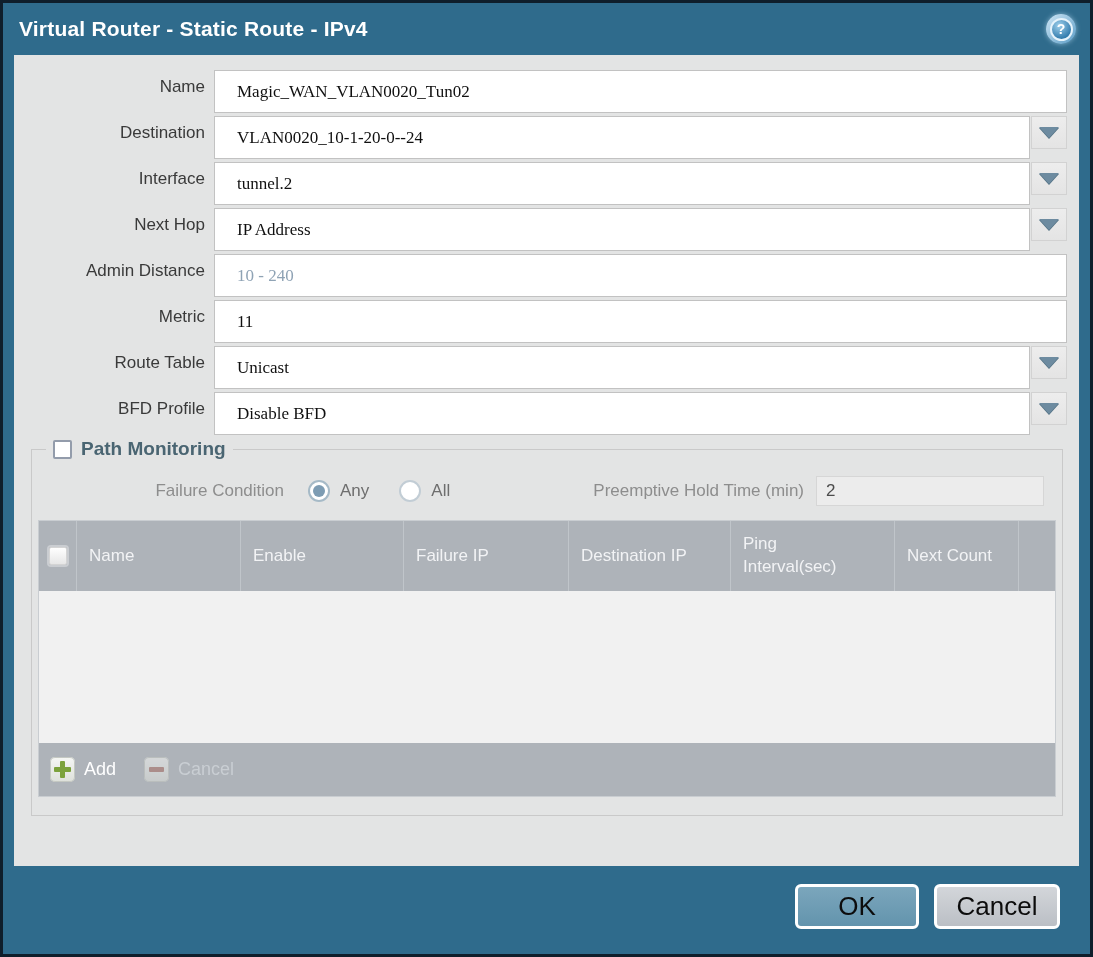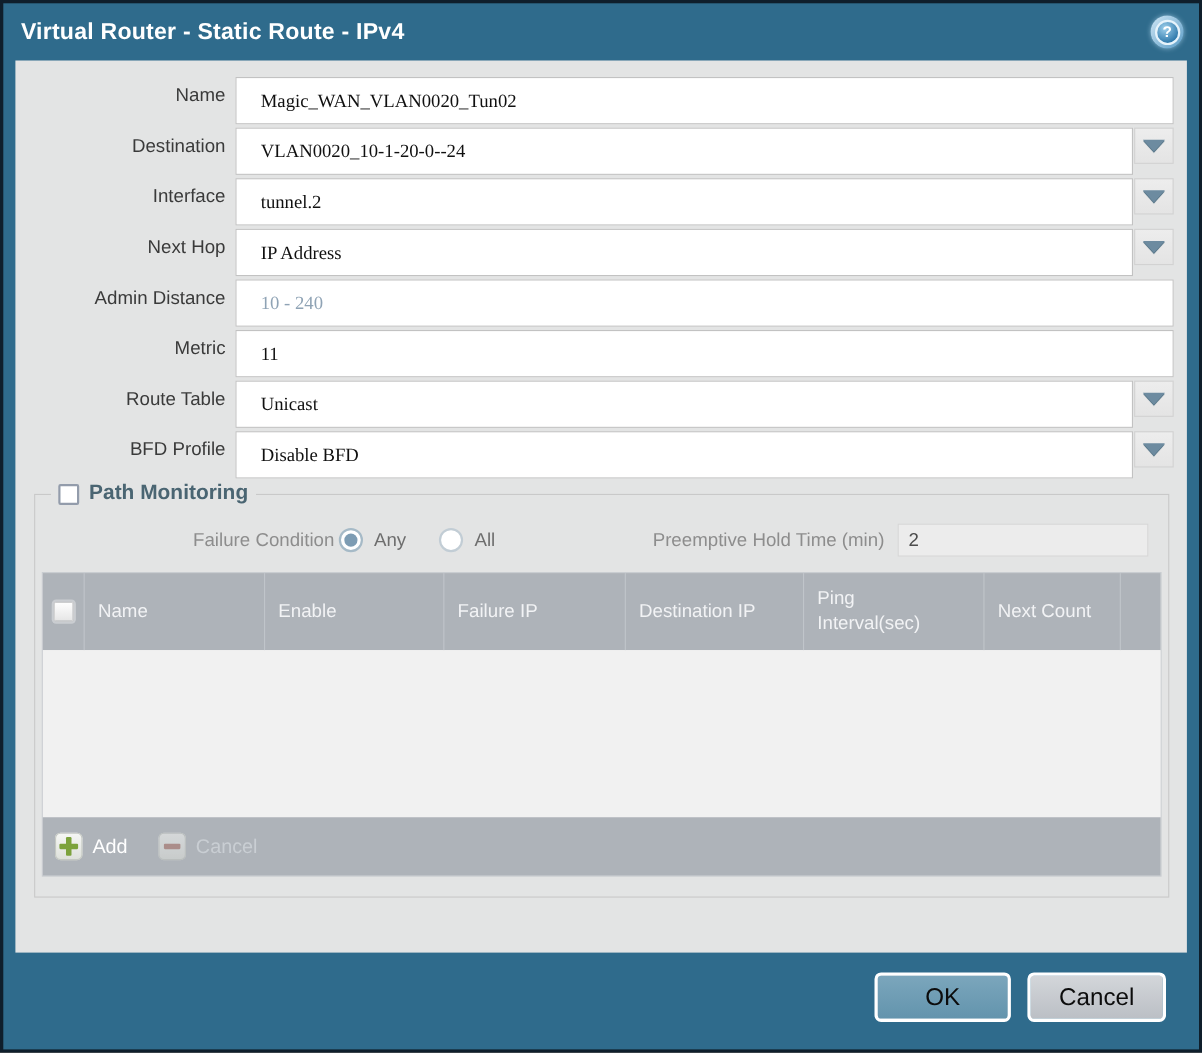--- a/index.html
+++ b/index.html
@@ -32,21 +32,21 @@
   .dd-arrow { width:0; height:0; border-left:10px solid transparent; border-right:10px solid transparent;
               border-top:11px solid #6d8ba0; filter:drop-shadow(0 1px 0 #517082); }
 
   
   fieldset.pm { margin:5px 16px 0 17px; border:1px solid #c9c9c9; padding:0 6px 18px 6px; background:transparent; }
   fieldset.pm legend { margin-left:8px; padding:0 7px; display:flex; align-items:center; gap:9px; }
   .pm-check { width:19px; height:19px; background:#fff; border:2px solid #939cab; border-radius:2px; cursor:pointer; }
   .pm-title { color:#4a6572; font-weight:bold; font-size:19px; }
 
   .fc-row { display:flex; align-items:center; margin:16px 0 12px; height:30px; }
-  .fc-label { width:270px; text-align:right; padding-right:4px; color:#8d8d8d; font-size:17px; flex:none; }
+  .fc-label { width:270px; text-align:right; padding-right:24px; color:#8d8d8d; font-size:17px; flex:none; }
   .radio { width:22px; height:22px; border-radius:50%; background:#fff; border:2px solid #c2cdd5; position:relative; cursor:pointer; flex:none; }
   .radio.selected { border-color:#a6bac7; }
   .radio.selected::after { content:""; position:absolute; left:3px; top:3px; width:12px; height:12px; border-radius:50%; background:#7d9cb3; }
   .radio-label { color:#6e6e6e; font-size:17px; margin:0 30px 0 10px; }
   .pht-label { margin-left:auto; color:#8d8d8d; font-size:17px; padding-right:12px; }
   .pht-input { width:228px; height:30px; background:#ececec; border:1px solid #d6d6d6; padding:0 9px;
                font-size:17px; color:#4c4c4c; margin-right:12px; font-family:"Liberation Sans",sans-serif; outline:none; }
 
   
   .tbl { margin-top:14px; border:1px solid #c9cdd1; }
@@ -66,21 +66,21 @@
               box-shadow:inset 0 0 0 1px #c4c8c2; position:relative; flex:none; }
   .plus::before { content:""; position:absolute; left:4px; top:10px; width:17px; height:5px; background:#7ca23c; border-radius:1px; }
   .plus::after  { content:""; position:absolute; left:10px; top:4px; width:5px; height:17px; background:#7ca23c; border-radius:1px; }
   .minus::before{ content:""; position:absolute; left:5px; top:10px; width:15px; height:5px; background:#a96f64; border-radius:1px; }
   .tf-btn.disabled .icon-box { opacity:.55; }
   .add-label { color:#ffffff; font-size:18px; }
   .del-label { color:#c9ced3; font-size:18px; }
 
   
   .bottombar { height:88px; display:flex; justify-content:flex-end; align-items:flex-start; padding:18px 30px 0 0; gap:15px; }
-  .btn { height:45px; border-radius:6px; border:3px solid #ffffff; font-size:22px; color:#0c0c0c;
+  .btn { height:45px; border-radius:6px; border:3px solid #ffffff; font-size:26px; color:#0c0c0c;
          display:flex; align-items:center; justify-content:center; cursor:pointer; font-family:"Liberation Sans",sans-serif; }
   .btn-ok { width:124px; background:linear-gradient(#7ba6bc,#6394ad); }
   .btn-cancel { width:126px; background:linear-gradient(#d3d6da,#bbbfc5); }
 </style>
 </head>
 <body>
 
 <div class="window">
   <div class="frame">
 

